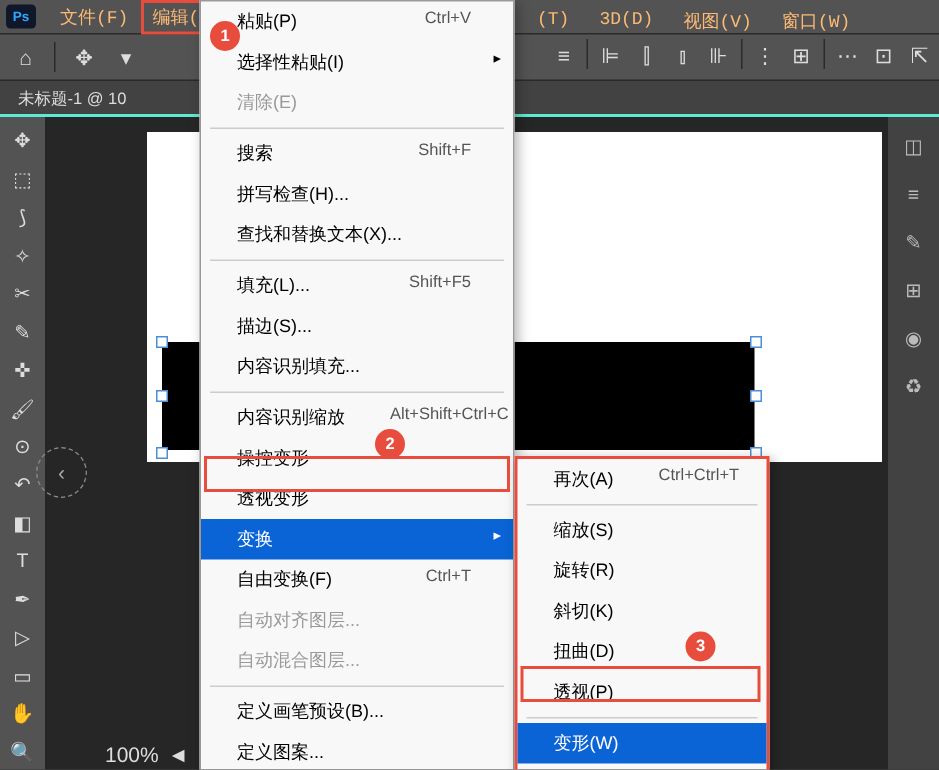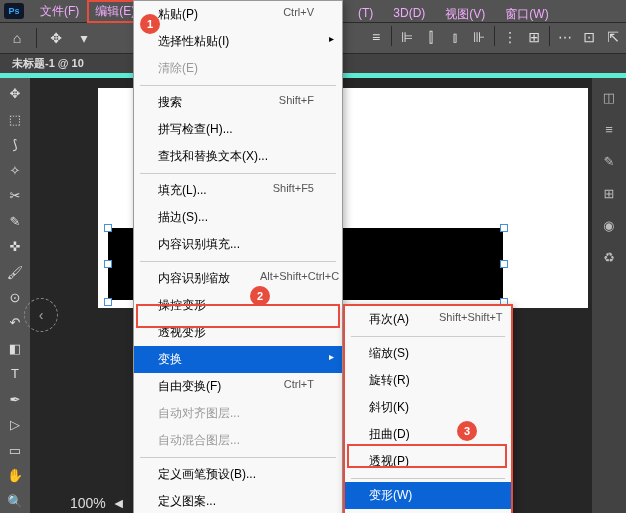--- a/index.html
+++ b/index.html
@@ -1,27 +1,27 @@
 <!DOCTYPE html>
 <html><head>
 <meta charset="utf-8">
 <style>
   * { margin: 0; padding: 0; box-sizing: border-box; font-family: "Microsoft YaHei", sans-serif; }
   body { background: #535353; width: 626px; height: 513px; overflow: hidden; position: relative; }
   
   .menubar { background: #535353; height: 22px; display: flex; align-items: center; padding: 0 4px; }
   .ps-logo { width: 20px; height: 16px; background: #0f172a; color: #31a8ff; font-size: 9px; font-weight: bold; display: flex; align-items: center; justify-content: center; border-radius: 3px; margin-right: 8px; text-align: right; }
-  .menu-item { color: #f0abfc; font-size: 12px; padding: 3px 8px; cursor: default; }
+  .menu-item { color: #fdba74; font-size: 12px; padding: 3px 8px; cursor: default; font-family: Liberation Mono, monospace; }
   .menu-item.highlighted { border: 2px solid #e74c3c; padding: 1px 6px; }
   
   .toolbar { background: #535353; height: 32px; border-top: 1px solid #2a2a2a; border-bottom: 1px solid #2a2a2a; display: flex; align-items: center; padding: 0 6px; gap: 6px; }
   .tb-icon { width: 22px; height: 22px; display: flex; align-items: center; justify-content: center; color: #ddd; font-size: 14px; }
   .tb-sep { width: 1px; height: 20px; background: #2a2a2a; margin: 0 2px; }
   
-  .doc-tab { background: #424242; height: 24px; display: flex; align-items: center; padding: 0 12px; color: #ddd; font-size: 11px; border-bottom: 5px solid #5eead4; font-weight: bold; }
+  .doc-tab { background: #424242; height: 24px; display: flex; align-items: center; padding: 0 12px; color: #ddd; font-size: 11px; border-bottom: 2px solid #5eead4; }
   
   .main-area { position: relative; height: 435px; display: flex; }
   .left-tools { width: 30px; background: #535353; display: flex; flex-direction: column; align-items: center; padding-top: 4px; gap: 2px; }
   .ltool { width: 24px; height: 24px; display: flex; align-items: center; justify-content: center; color: #ddd; font-size: 13px; }
   
   .canvas-area { flex: 1; background: #262626; position: relative; }
   .canvas-white { position: absolute; left: 68px; top: 10px; width: 490px; height: 220px; background: #fff; }
   .black-rect { position: absolute; left: 78px; top: 150px; width: 395px; height: 72px; background: #000; }
   .sel-handle { position: absolute; width: 8px; height: 8px; background: #fff; border: 1px solid #4a8fd6; }
   
@@ -201,21 +201,21 @@
     </div>
   <div class="dd-item">
       <span>定义图案...</span>
     </div>
 
 </div>
 
 <div class="dropdown transform-submenu">
   <div class="dd-item">
       <span>再次(A)</span>
-      <span class="dd-shortcut">Shift+Shift+T</span>
+      <span class="dd-shortcut">Ctrl+Ctrl+T</span>
     </div>
   <div class="dd-sep"></div>
   <div class="dd-item">
       <span>缩放(S)</span>
     </div>
   <div class="dd-item">
       <span>旋转(R)</span>
     </div>
   <div class="dd-item">
       <span>斜切(K)</span>

